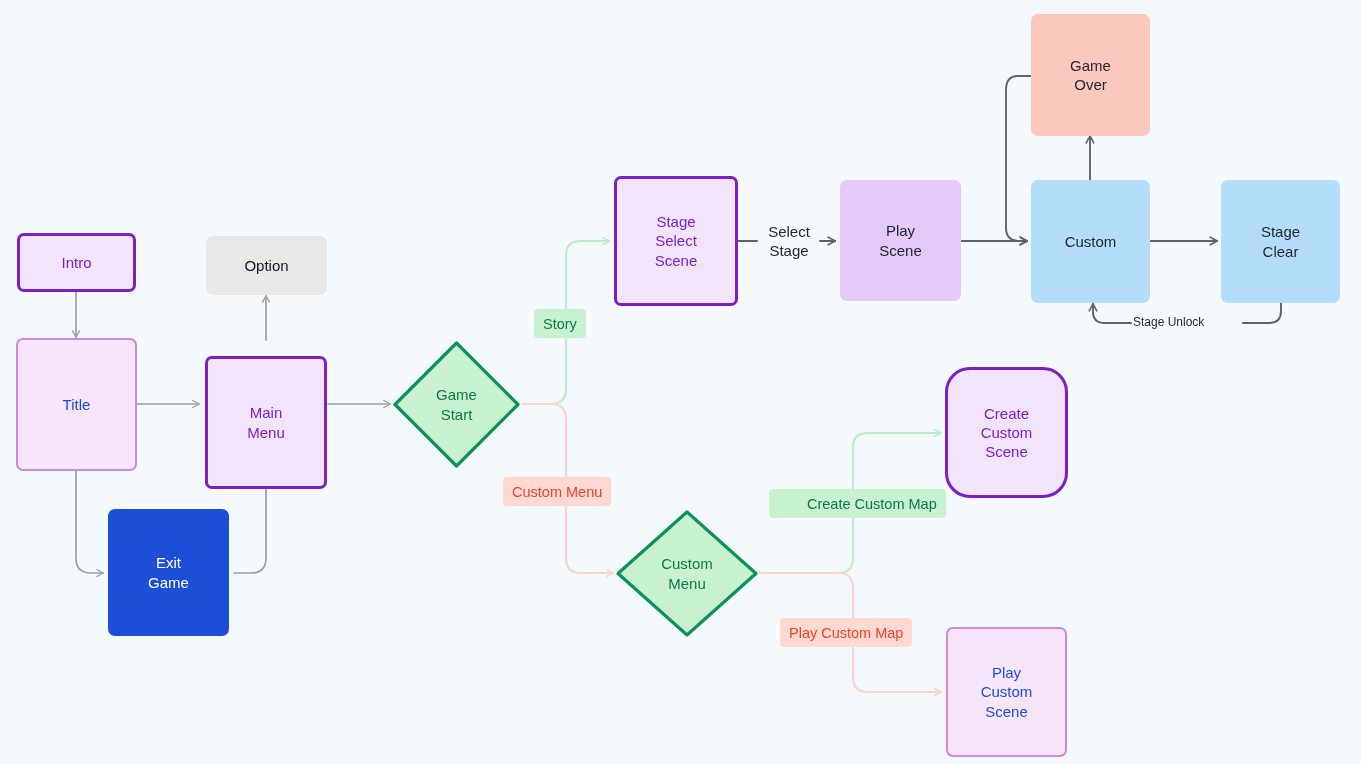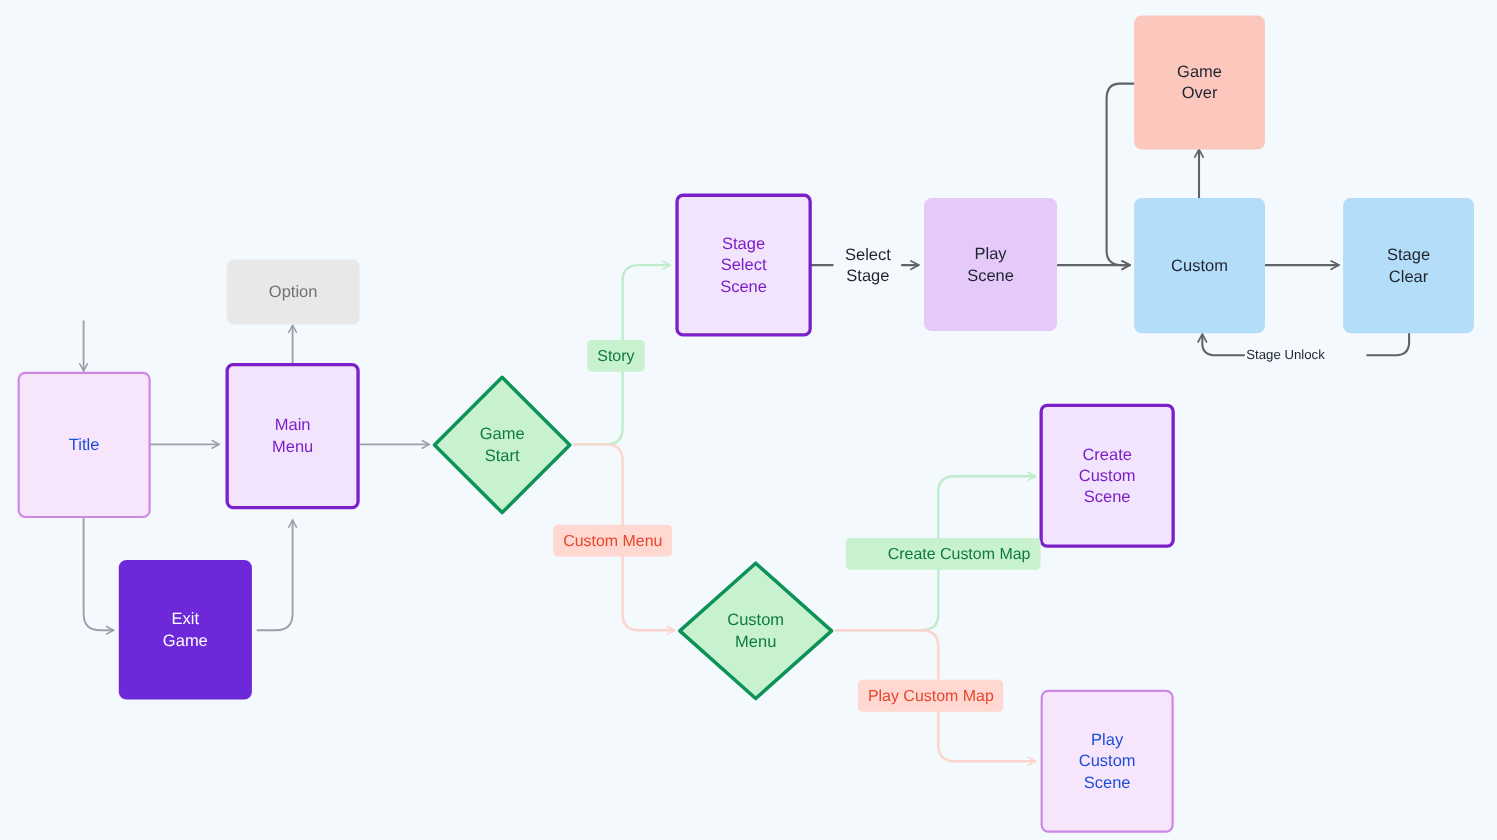--- a/index.html
+++ b/index.html
@@ -53,25 +53,25 @@
   
   .n-lilac-fill {
     background: #e5c9f8;
     border: none;
     color: #1f2430;
   }
   
   .n-gray {
     background: #e8e8e8;
     border: none;
-    color: #737373;
+    color: #0f172a;
   }
   
   .n-darkgray {
-    background: #6d28d9;
+    background: #1d4ed8;
     border: none;
     color: #ffffff;
   }
   
   .n-blue {
     background: #b4ddf9;
     border: none;
     color: #1f2430;
   }
   
@@ -198,30 +198,33 @@
 
       <path d="M1031,76 L1018,76 Q1006,76 1006,90 L1006,228 Q1006,241 1020,241 L1027,241" marker-end="url(#ah-dark)"></path>
 
       <path d="M1150,241 L1217,241" marker-end="url(#ah-dark)"></path>
 
       <path d="M1281,303 L1281,311 Q1281,323 1269,323 L1243,323"></path>
       <path d="M1131,323 L1105,323 Q1093,323 1093,312 L1093,304" marker-end="url(#ah-dark)"></path>
     </g>
   </svg>
 
+  <div class="node n-purple-strong" style="left:17px; top:233px; width:119px; height:59px;">
+    <span>Intro</span>
+  </div>
 
   <div class="node n-purple-light" style="left:16px; top:338px; width:121px; height:133px;">
     <span>Title</span>
   </div>
 
   <div class="node n-gray" style="left:206px; top:236px; width:121px; height:59px;">
     <span>Option</span>
   </div>
 
-  <div class="node n-purple-strong" style="left:205px; top:330px; width:122px; height:133px;">
+  <div class="node n-purple-strong" style="left:205px; top:356px; width:122px; height:133px;">
     <span>Main
 Menu</span>
   </div>
 
   <div class="node n-darkgray" style="left:108px; top:509px; width:121px; height:127px;">
     <span>Exit
 Game</span>
   </div>
 
   <div class="diamond" style="left:391px; top:339px; width:131px; height:131px;">
@@ -258,21 +261,21 @@
   <div class="node n-pink" style="left:1031px; top:14px; width:119px; height:122px;">
     <span>Game
 Over</span>
   </div>
 
   <div class="node n-blue" style="left:1221px; top:180px; width:119px; height:123px;">
     <span>Stage
 Clear</span>
   </div>
 
-  <div class="node n-purple-strong" style="left:945px; top:367px; width:123px; height:131px;">
+  <div class="node n-purple-strong" style="left:945px; top:367px; width:123px; height:131px;border-radius:25px;">
     <span>Create
 Custom
 Scene</span>
   </div>
 
   <div class="node n-purple-light" style="left:946px; top:627px; width:121px; height:130px;">
     <span>Play
 Custom
 Scene</span>
   </div>

